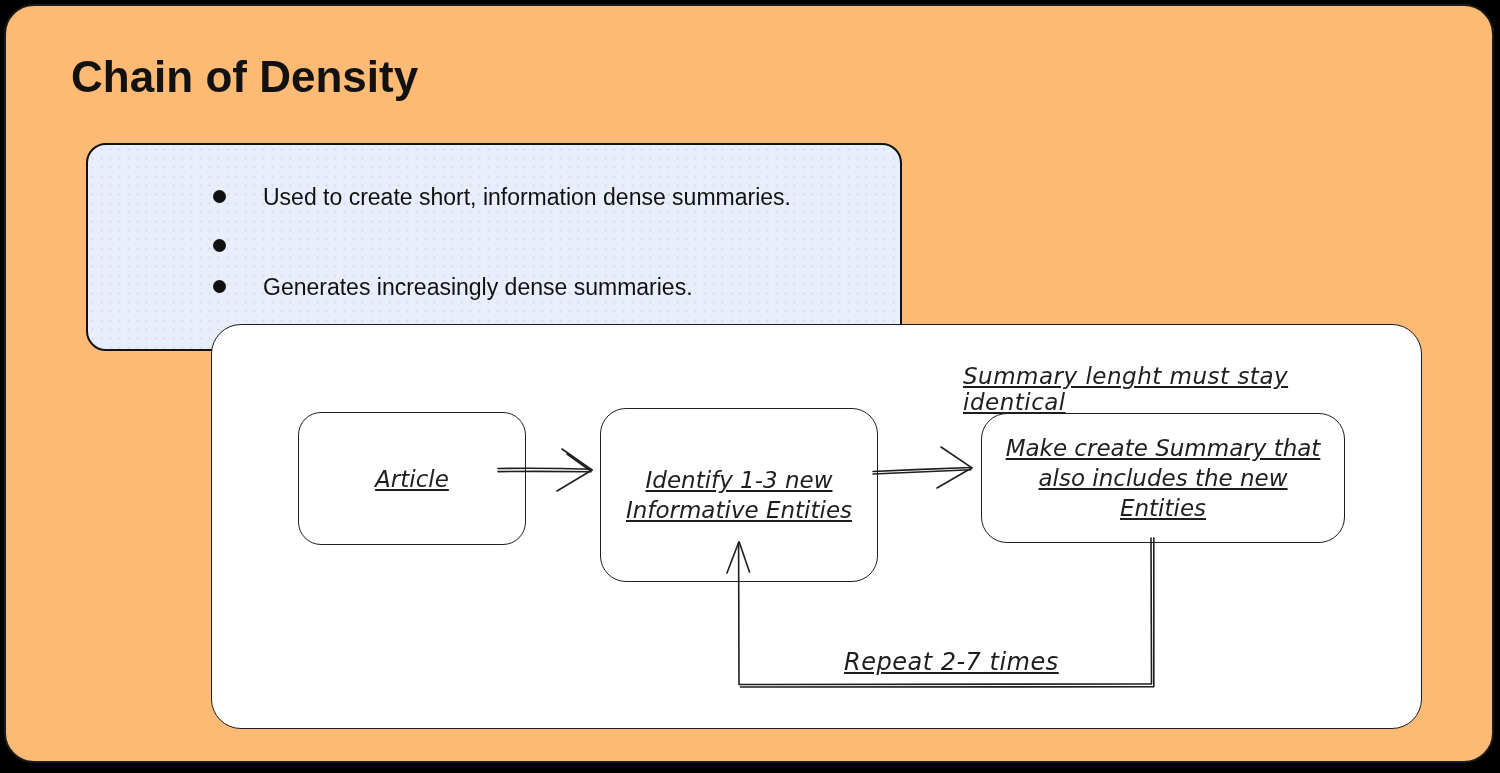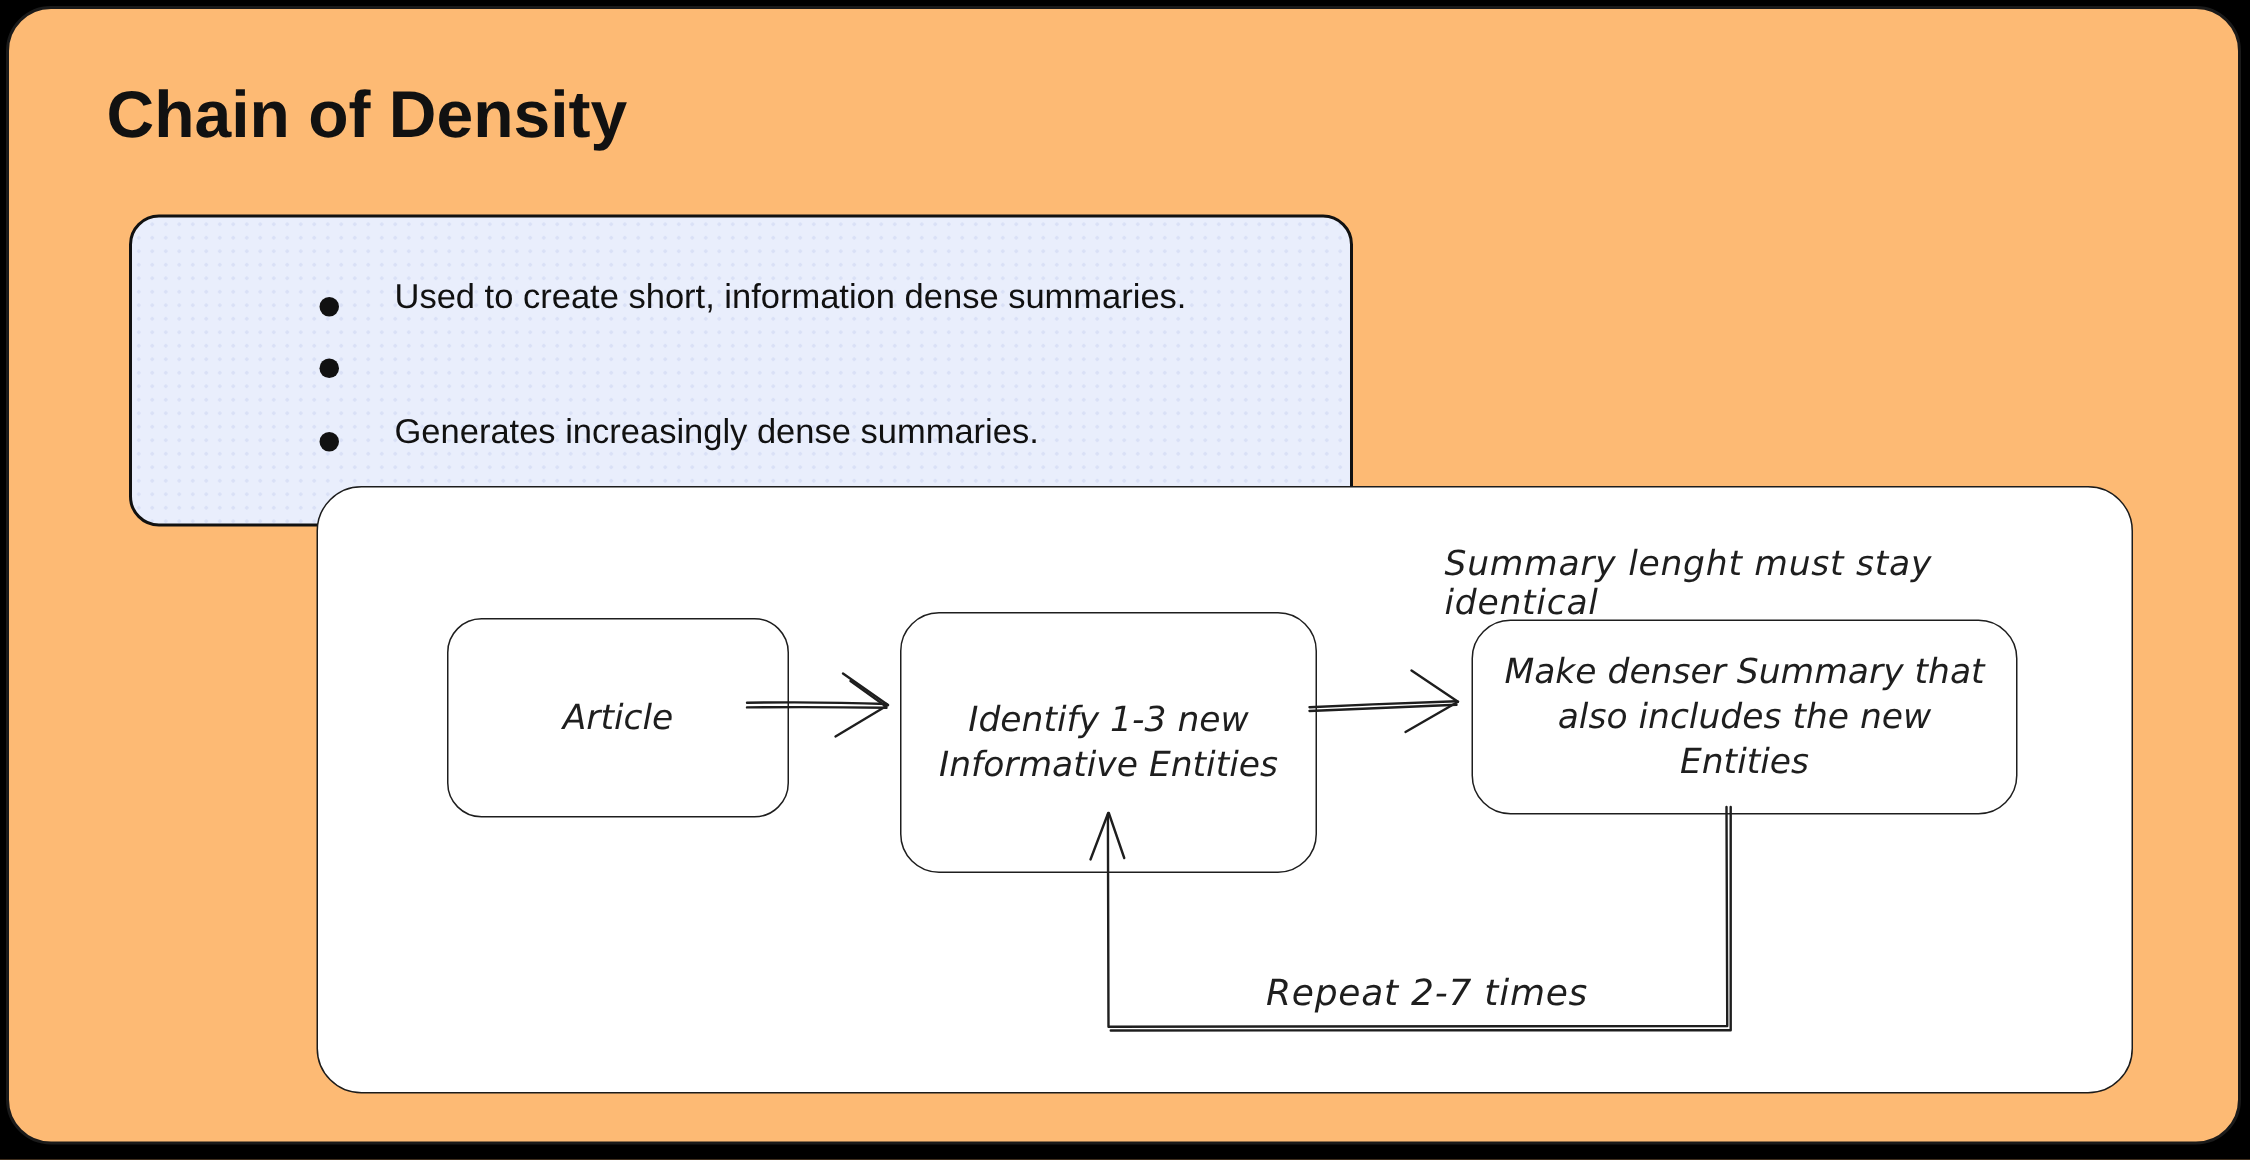--- a/index.html
+++ b/index.html
@@ -18,38 +18,38 @@
 
   
   .callout {
     position: absolute; left: 80px; top: 137px; width: 816px; height: 208px;
     background-color: #e9eefc;
     background-image: radial-gradient(#d9e0f6 1px, transparent 1.2px);
     background-size: 9px 9px;
     border: 2px solid #111; border-radius: 20px; z-index: 1;
   }
   .bullet-list { position: absolute; left: 0; top: 38px; width: 100%; }
-  .bullet-row { display: flex; align-items: flex-end; margin-bottom: 21px; }
+  .bullet-row { display: flex; align-items: flex-start; margin-bottom: 21px; }
   .bullet-dot {
     width: 13px; height: 13px; border-radius: 50%; background: #111;
     margin-left: 125px; margin-top: 7px; flex: 0 0 auto;
   }
   .bullet-text {
     margin-left: 37px; font-size: 23px; color: #111; line-height: 28px;
   }
 
   
   .flow-container {
     position: absolute; left: 205px; top: 318px; width: 1211px; height: 405px;
     background: #fff; border: 1.8px solid #1c1c1c; border-radius: 30px; z-index: 2;
   }
 
   .hand {
     font-family: "DejaVu Sans", cursive, sans-serif;
-    font-style: italic; color: #1e1e1e;
+    font-style: italic; color: #1e1e1e; text-decoration: underline;
   }
 
   .flow-annotation {
     position: absolute; left: 957px; top: 357px; width: 420px;
     font-size: 23px; letter-spacing: 0.5px; z-index: 3;
   }
 
   .flow-node {
     position: absolute; z-index: 3; background: #fff;
     border: 1.8px solid #1e1e1e; border-radius: 26px;
@@ -98,21 +98,21 @@
   </div>
 
   <div class="flow-container"></div>
 
   <div class="flow-annotation hand">Summary lenght must stay identical</div>
 
   <div class="flow-node node-article hand">Article</div>
 
   <div class="flow-node node-identify hand">Identify 1-3 new Informative Entities</div>
 
-  <div class="flow-node node-denser hand">Make denser Summary that also includes the new Entities</div>
+  <div class="flow-node node-denser hand">Make create Summary that also includes the new Entities</div>
 
   <div class="loop-label hand">Repeat 2-7 times</div>
 
 </div>
 
 <svg class="arrow-layer" viewBox="0 0 1500 773" xmlns="http://www.w3.org/2000/svg">
 
   <g>
     <path d="M498,468.5 C530,468 560,468.2 591,469.3"></path>
     <path d="M498,471.6 C532,471.2 562,471.4 591,471.8"></path>

